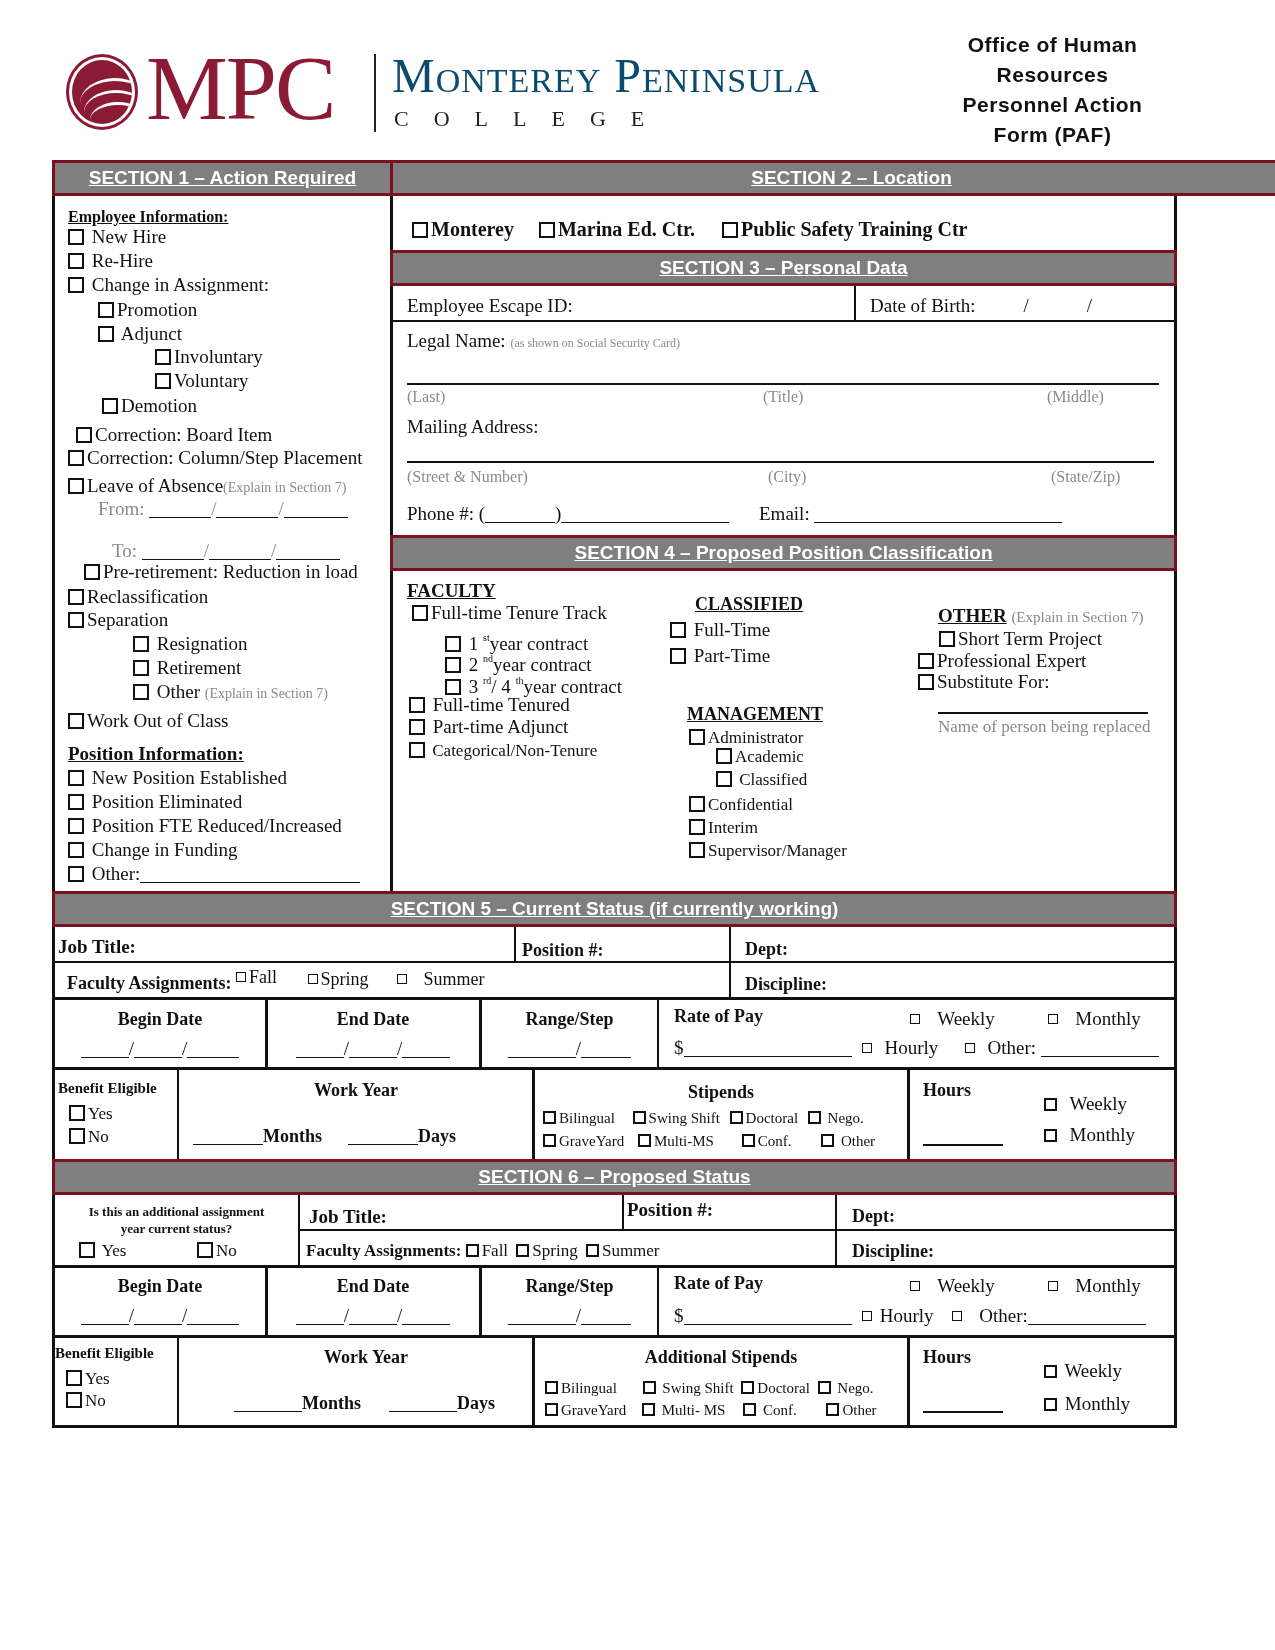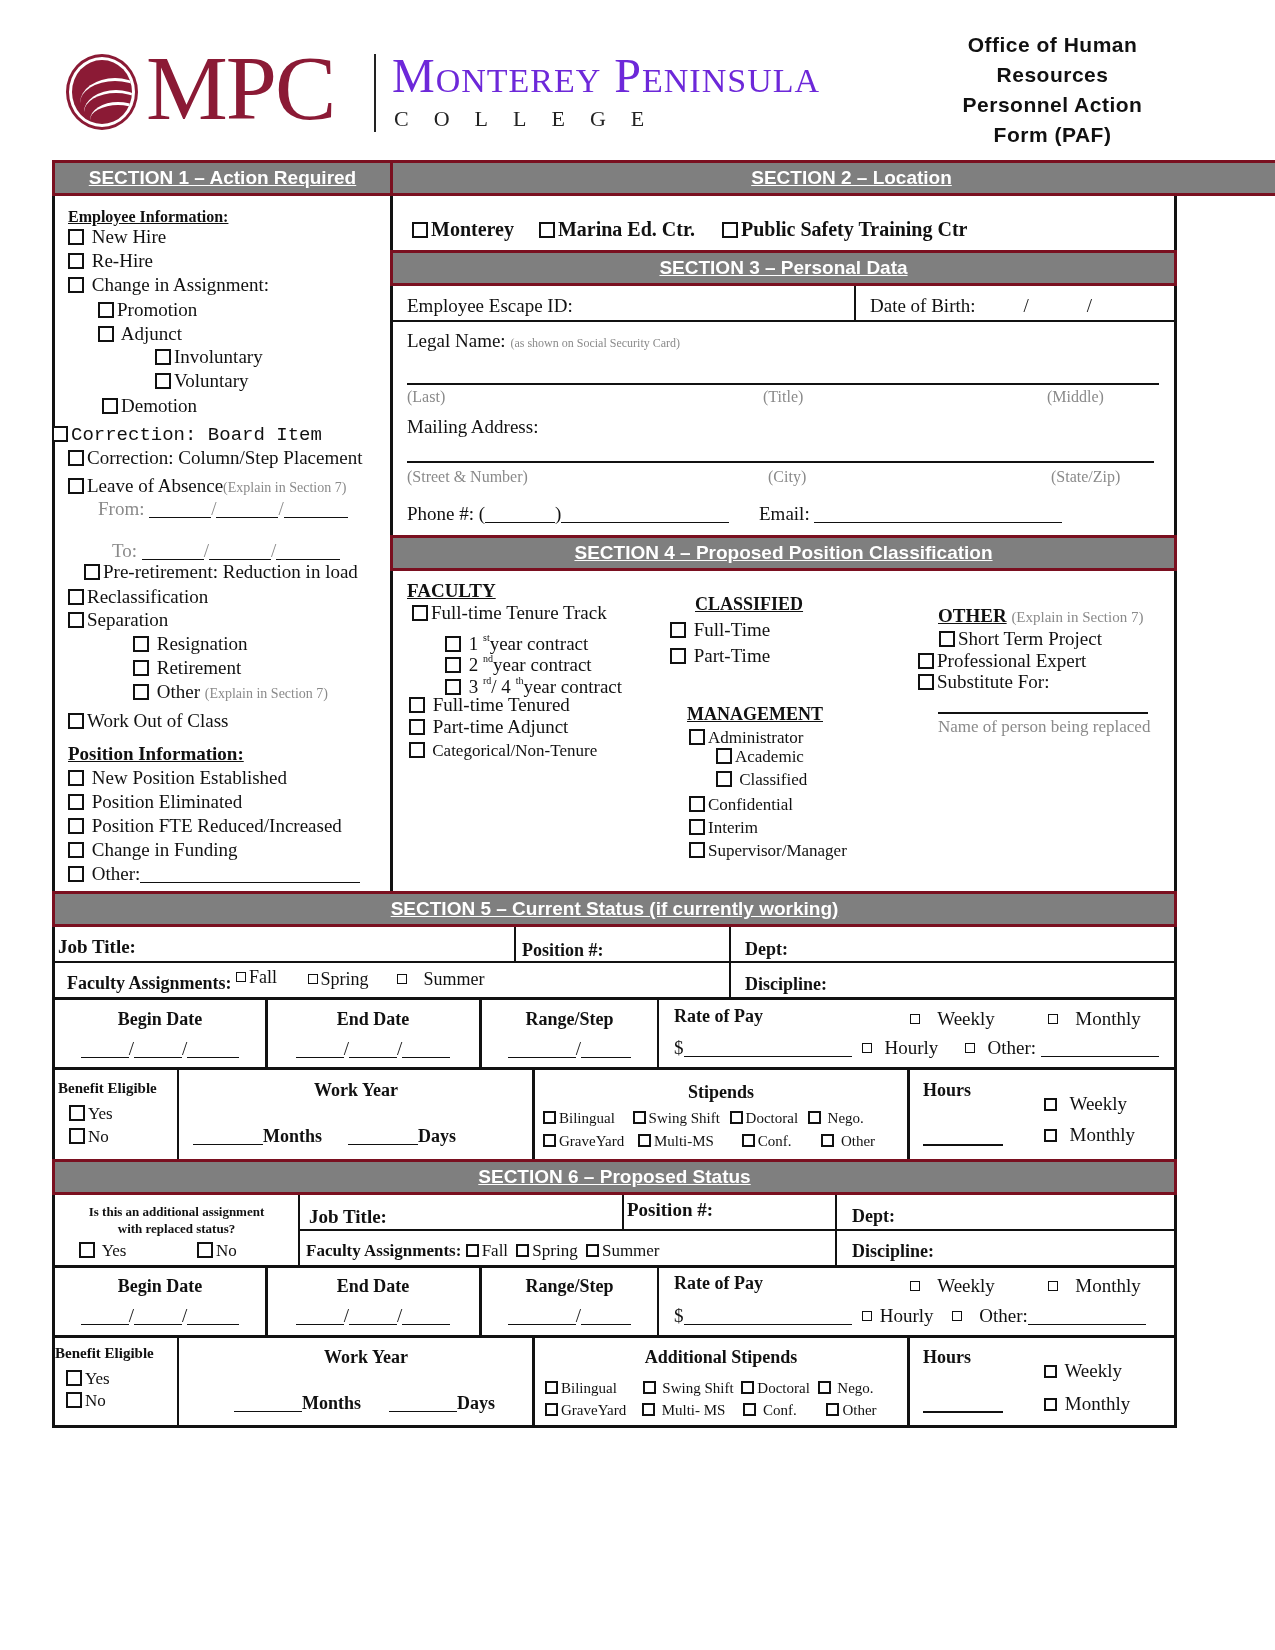--- a/index.html
+++ b/index.html
@@ -10,21 +10,21 @@
   .gray { color: #8a8a8a; }
   .b { font-weight: bold; }
   .u { text-decoration: underline; }
 
   
   .logo-circle { left: 66px; top: 54px; width: 72px; height: 76px; border-radius: 50%; border: 3px solid #8b1a35; }
   .logo-circle-inner { left: 72px; top: 60px; width: 60px; height: 64px; border-radius: 50%; background: #8b1a35; overflow: hidden; }
   .logo-swoosh { position: absolute; border-top: 3px solid #fff; border-radius: 50%; }
   .logo-mpc { left: 146px; top: 42px; font-size: 92px; color: #8b1a35; letter-spacing: -2px; line-height: 1; font-family: "Liberation Serif", serif; }
   .logo-divider { left: 374px; top: 54px; width: 2px; height: 78px; background: #222; }
-  .logo-monterey { left: 392px; top: 52px; font-size: 48px; letter-spacing: 1px; color: #6d28d9; line-height: 1; }
+  .logo-monterey { left: 392px; top: 52px; font-size: 48px; letter-spacing: 1px; color: #0c4a6e; line-height: 1; }
   .logo-college { left: 394px; top: 108px; font-size: 22px; letter-spacing: 25px; color: #222; line-height: 1; }
   .hdr-title { left: 945px; top: 30px; width: 215px; text-align: center; font-family: "Liberation Sans", sans-serif; font-weight: bold; font-size: 21px; line-height: 30px; letter-spacing: 0.5px; }
 
   
   .bar { background: #7f7f7f; border: 3px solid #7a1020; color: #fff; font-family: "Liberation Sans", sans-serif; font-weight: bold; font-size: 19px; text-align: center; text-decoration: underline; display: flex; align-items: center; justify-content: center; }
 
   .line-v { background: #111; width: 3px; }
   .line-h { background: #111; height: 3px; }
   .thin-h { background: #111; height: 2px; }
 
@@ -76,21 +76,21 @@
 <div class="row b u" style="left:68px;top:206px;font-size:16px;">Employee Information:</div>
 
 <div class="row" style="left:68px;top:226px;"><span class="cb"></span> <span>New Hire</span></div>
 <div class="row" style="left:68px;top:250px;"><span class="cb"></span> <span>Re-Hire</span></div>
 <div class="row" style="left:68px;top:274px;"><span class="cb"></span> <span>Change in Assignment:</span></div>
 <div class="row" style="left:98px;top:299px;"><span class="cb"></span><span>Promotion</span></div>
 <div class="row" style="left:98px;top:323px;"><span class="cb"></span> <span>Adjunct</span></div>
 <div class="row" style="left:155px;top:346px;"><span class="cb"></span><span>Involuntary</span></div>
 <div class="row" style="left:155px;top:370px;"><span class="cb"></span><span>Voluntary</span></div>
 <div class="row" style="left:102px;top:395px;"><span class="cb"></span><span>Demotion</span></div>
-<div class="row" style="left:52px;top:424px;font-family:Liberation Mono, monospace;"><span class="cb"></span><span>Correction: Board Item</span></div>
+<div class="row" style="left:76px;top:424px;"><span class="cb"></span><span>Correction: Board Item</span></div>
 <div class="row" style="left:68px;top:447px;"><span class="cb"></span><span>Correction: Column/Step Placement</span></div>
 <div class="row" style="left:68px;top:475px;"><span class="cb"></span><span>Leave of Absence</span><span class="gray" style="font-size:14px;">(Explain in Section 7)</span></div>
 <div class="row gray" style="left:98px;top:498px;"><span>From:</span> <span class="blank" style="width:62px;"></span>/<span class="blank" style="width:62px;"></span>/<span class="blank" style="width:64px;"></span></div>
 <div class="row gray" style="left:112px;top:540px;"><span>To:</span> <span class="blank" style="width:62px;"></span>/<span class="blank" style="width:62px;"></span>/<span class="blank" style="width:64px;"></span></div>
 <div class="row" style="left:68px;top:561px;padding-left:16px;"><span class="cb"></span><span>Pre-retirement: Reduction in load</span></div>
 <div class="row" style="left:68px;top:586px;"><span class="cb"></span><span>Reclassification</span></div>
 <div class="row" style="left:68px;top:609px;"><span class="cb"></span><span>Separation</span></div>
 <div class="row" style="left:133px;top:633px;"><span class="cb"></span> <span>Resignation</span></div>
 <div class="row" style="left:133px;top:657px;"><span class="cb"></span> <span>Retirement</span></div>
 <div class="row" style="left:133px;top:681px;"><span class="cb"></span> <span>Other</span> <span class="gray" style="font-size:14px;">(Explain in Section 7)</span></div>
@@ -219,21 +219,21 @@
 <div class="row" style="left:1044px;top:1124px;"><span class="cb md"></span>&nbsp;&nbsp;<span>Monthly</span></div>
 
 <div class="abs line-v" style="left:298px;top:1195px;height:72px;width:2px;"></div>
 <div class="abs line-v" style="left:622px;top:1195px;height:35px;width:2px;"></div>
 <div class="abs line-v" style="left:835px;top:1195px;height:72px;width:2px;"></div>
 <div class="abs line-h" style="left:298px;top:1229px;width:877px;height:2px;"></div>
 <div class="abs line-h" style="left:52px;top:1265px;width:1125px;"></div>
 
 <div class="row b center" style="left:55px;top:1203px;width:243px;font-size:13px;line-height:17px;">
   <div>Is this an additional assignment</div>
-  <div>with replaced status?</div>
+  <div>year current status?</div>
 </div>
 <div class="row" style="left:79px;top:1240px;font-size:17px;"><span class="cb"></span> <span>Yes</span></div>
 <div class="row" style="left:197px;top:1240px;font-size:17px;"><span class="cb"></span><span>No</span></div>
 
 <div class="row b" style="left:309px;top:1206px;font-size:19px;">Job Title:</div>
 <div class="row b" style="left:627px;top:1199px;font-size:19px;">Position #:</div>
 <div class="row b" style="left:852px;top:1205px;font-size:18px;">Dept:</div>
 <div class="row" style="left:306px;top:1240px;font-size:17px;">
   <span class="b">Faculty Assignments:</span>
   <span><span class="cb md"></span><span>Fall</span></span>

